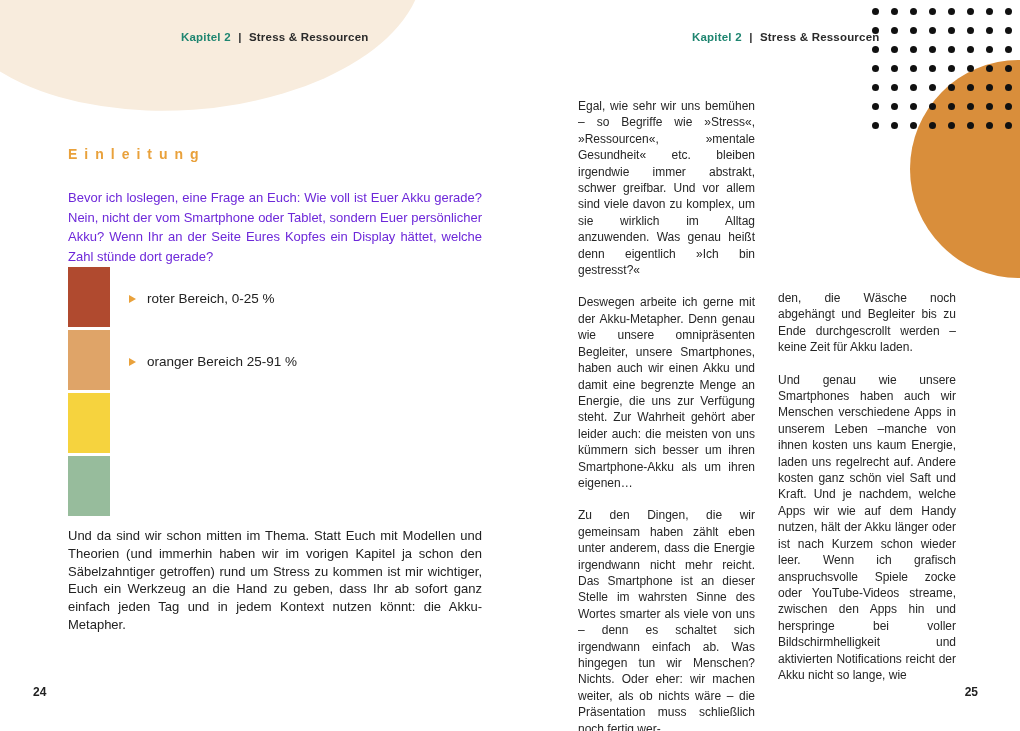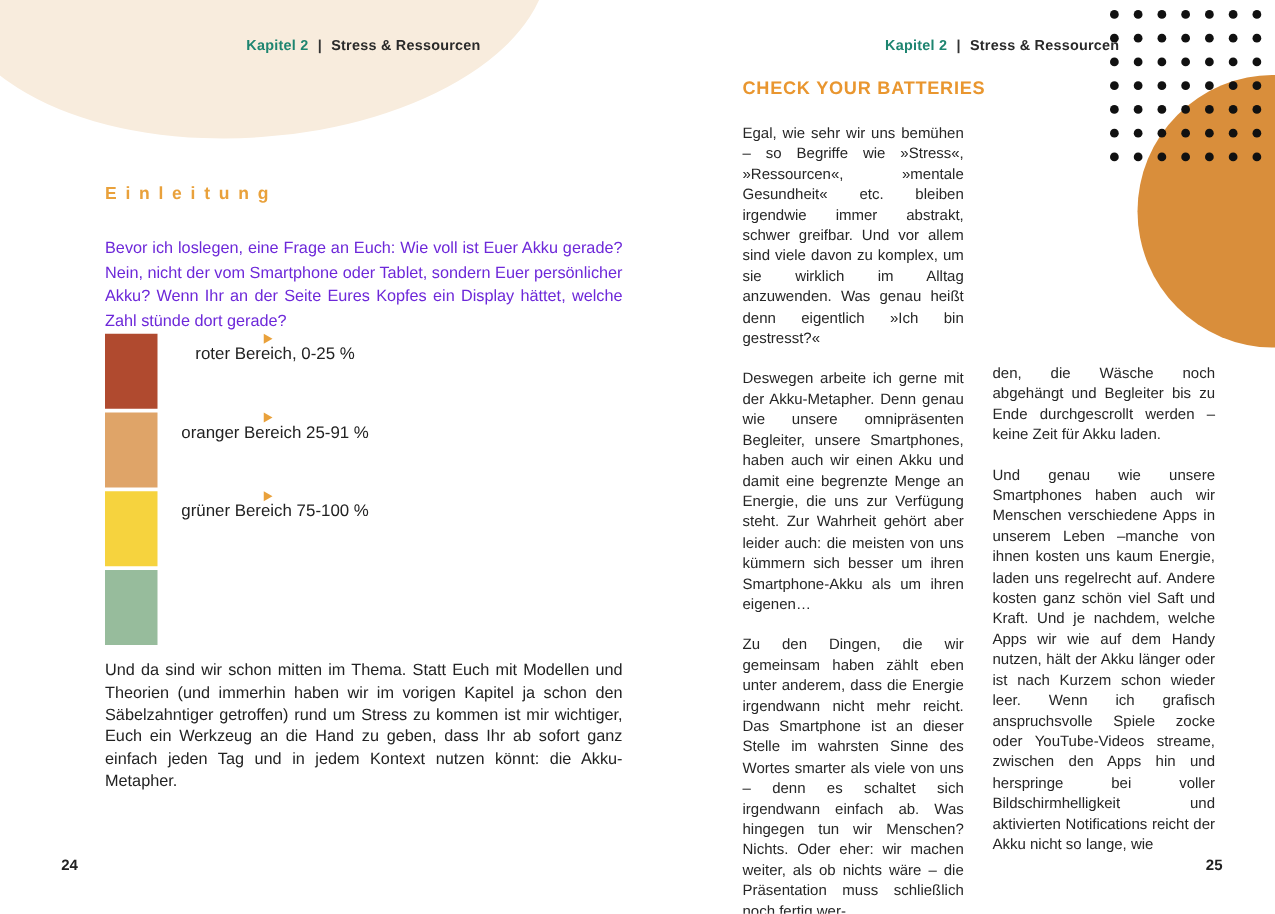--- a/index.html
+++ b/index.html
@@ -4,21 +4,21 @@
 <style>
   * { margin:0; padding:0; box-sizing:border-box; }
   html, body { width:1020px; height:731px; }
   body {
     font-family:"Liberation Sans", sans-serif;
     background:#ffffff;
     color:#1d1d1d;
     position:relative;
     overflow:hidden;
   }
-  .spread { position:absolute; inset:0; background:#ffffff;margin-left:16px; }
+  .spread { position:absolute; inset:0; background:#ffffff; }
 
   
   .corner-blob {
     position:absolute; left:-55px; top:-152px; width:478px; height:262px;
     background:#f8ecdd; border-radius:50%; transform:rotate(-4deg); z-index:1;
   }
   .orange-circle {
     position:absolute; right:-108px; top:60px; width:218px; height:218px;
     border-radius:50%; background:#d98e3b; z-index:2;
   }
@@ -47,21 +47,21 @@
   .intro {
     position:absolute; left:68px; top:188px; width:414px; z-index:4;
     font-size:13px; line-height:19.5px; text-align:justify; color:#6d28d9;
   }
   .battery {
     position:absolute; left:68px; top:267px; z-index:4;
     display:flex; flex-direction:column; gap:3px;
   }
   .battery .seg { width:42px; height:60px; }
   .legend { position:absolute; left:129px; top:267px; z-index:4; }
-  .legend .row { height:63px; display:flex; align-items:center;flex-direction:column; }
+  .legend .row { height:63px; display:flex; align-items:center; }
   .tri {
     width:0; height:0; flex:0 0 auto;
     border-left:7px solid #E9A13B;
     border-top:4.5px solid transparent;
     border-bottom:4.5px solid transparent;
     margin-right:11px;
   }
   .legend .label { font-size:13.5px; color:#222222; }
   .closing {
     position:absolute; left:68px; top:527px; width:414px; z-index:4;
@@ -172,37 +172,32 @@
 
   <div class="legend">
     <div class="row">
       <span class="tri"></span>
       <span class="label">roter Bereich, 0-25 %</span>
     </div>
     <div class="row">
       <span class="tri"></span>
       <span class="label">oranger Bereich 25-91 %</span>
     </div>
-    <div class="row">
-      <span class="tri"></span>
-      <span class="label">grüner Bereich 75-100 %</span>
-    </div>
   </div>
 
   <p class="closing">Und da sind wir schon mitten im Thema. Statt Euch mit Modellen und Theorien (und immerhin haben wir im vorigen Kapitel ja schon den Säbelzahntiger getroffen) rund um Stress zu kommen ist mir wichtiger, Euch ein Werkzeug an die Hand zu geben, dass Ihr ab sofort ganz einfach jeden Tag und in jedem Kontext nutzen könnt: die Akku-Metapher.</p>
 
   <div class="pn pn-left">24</div>
 
   <div class="page-header header-right">
     <span class="chapter">Kapitel 2</span>
     <span class="sep">|</span>
     <span class="title">Stress &amp; Ressourcen</span>
   </div>
 
-  <div class="heading-check">CHECK YOUR BATTERIES</div>
 
   <div class="col col1">
     <p>Egal, wie sehr wir uns bemühen – so Begriffe wie »Stress«, »Ressourcen«, »mentale Gesundheit« etc. bleiben irgendwie immer abstrakt, schwer greifbar. Und vor allem sind viele davon zu komplex, um sie wirklich im Alltag anzuwenden. Was genau heißt denn eigentlich »Ich bin gestresst?«</p>
     <p>Deswegen arbeite ich gerne mit der Akku-Metapher. Denn genau wie unsere omnipräsenten Begleiter, unsere Smartphones, haben auch wir einen Akku und damit eine begrenzte Menge an Energie, die uns zur Verfügung steht. Zur Wahrheit gehört aber leider auch: die meisten von uns kümmern sich besser um ihren Smartphone-Akku als um ihren eigenen…</p>
     <p>Zu den Dingen, die wir gemeinsam haben zählt eben unter anderem, dass die Energie irgendwann nicht mehr reicht. Das Smartphone ist an dieser Stelle im wahrsten Sinne des Wortes smarter als viele von uns – denn es schaltet sich irgendwann einfach ab. Was hingegen tun wir Menschen? Nichts. Oder eher: wir machen weiter, als ob nichts wäre – die Präsentation muss schließlich noch fertig wer-</p>
   </div>
 
   <div class="col col2">
     <p>den, die Wäsche noch abgehängt und Begleiter bis zu Ende durchgescrollt werden – keine Zeit für Akku laden.</p>
     <p>Und genau wie unsere Smartphones haben auch wir Menschen verschiedene Apps in unserem Leben –manche von ihnen kosten uns kaum Energie, laden uns regelrecht auf. Andere kosten ganz schön viel Saft und Kraft. Und je nachdem, welche Apps wir wie auf dem Handy nutzen, hält der Akku länger oder ist nach Kurzem schon wieder leer. Wenn ich grafisch anspruchsvolle Spiele zocke oder YouTube-Videos streame, zwischen den Apps hin und herspringe bei voller Bildschirmhelligkeit und aktivierten Notifications reicht der Akku nicht so lange, wie</p>

